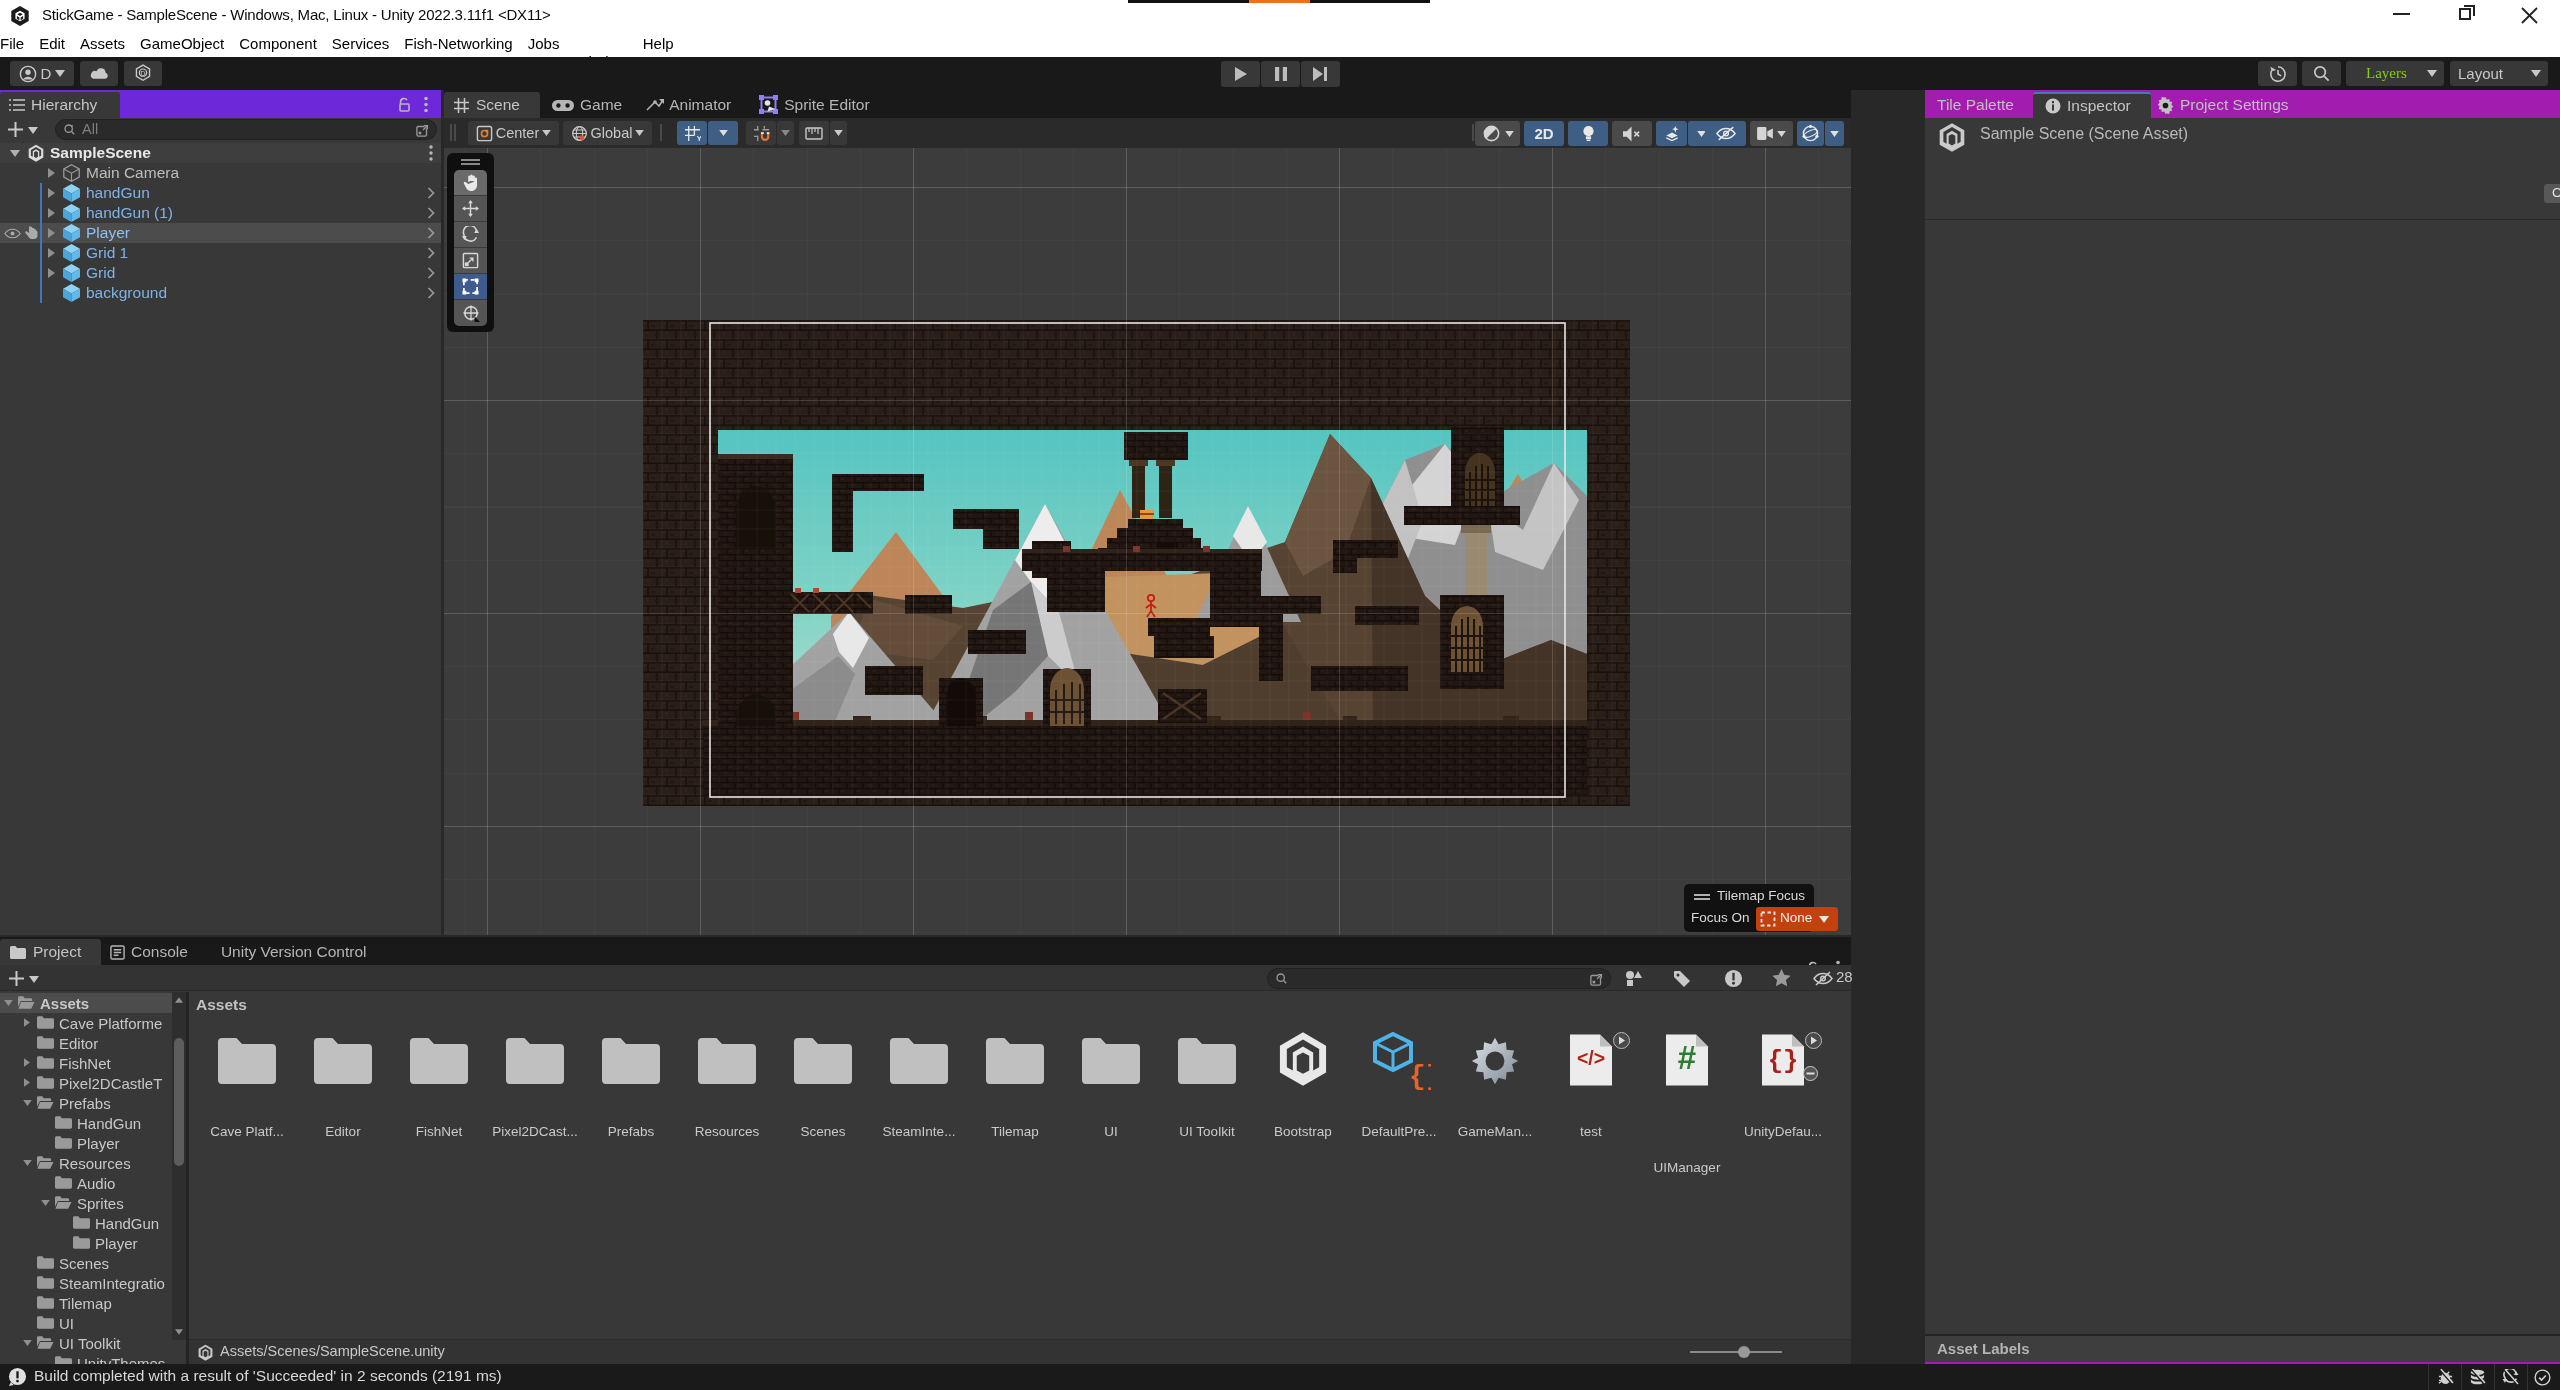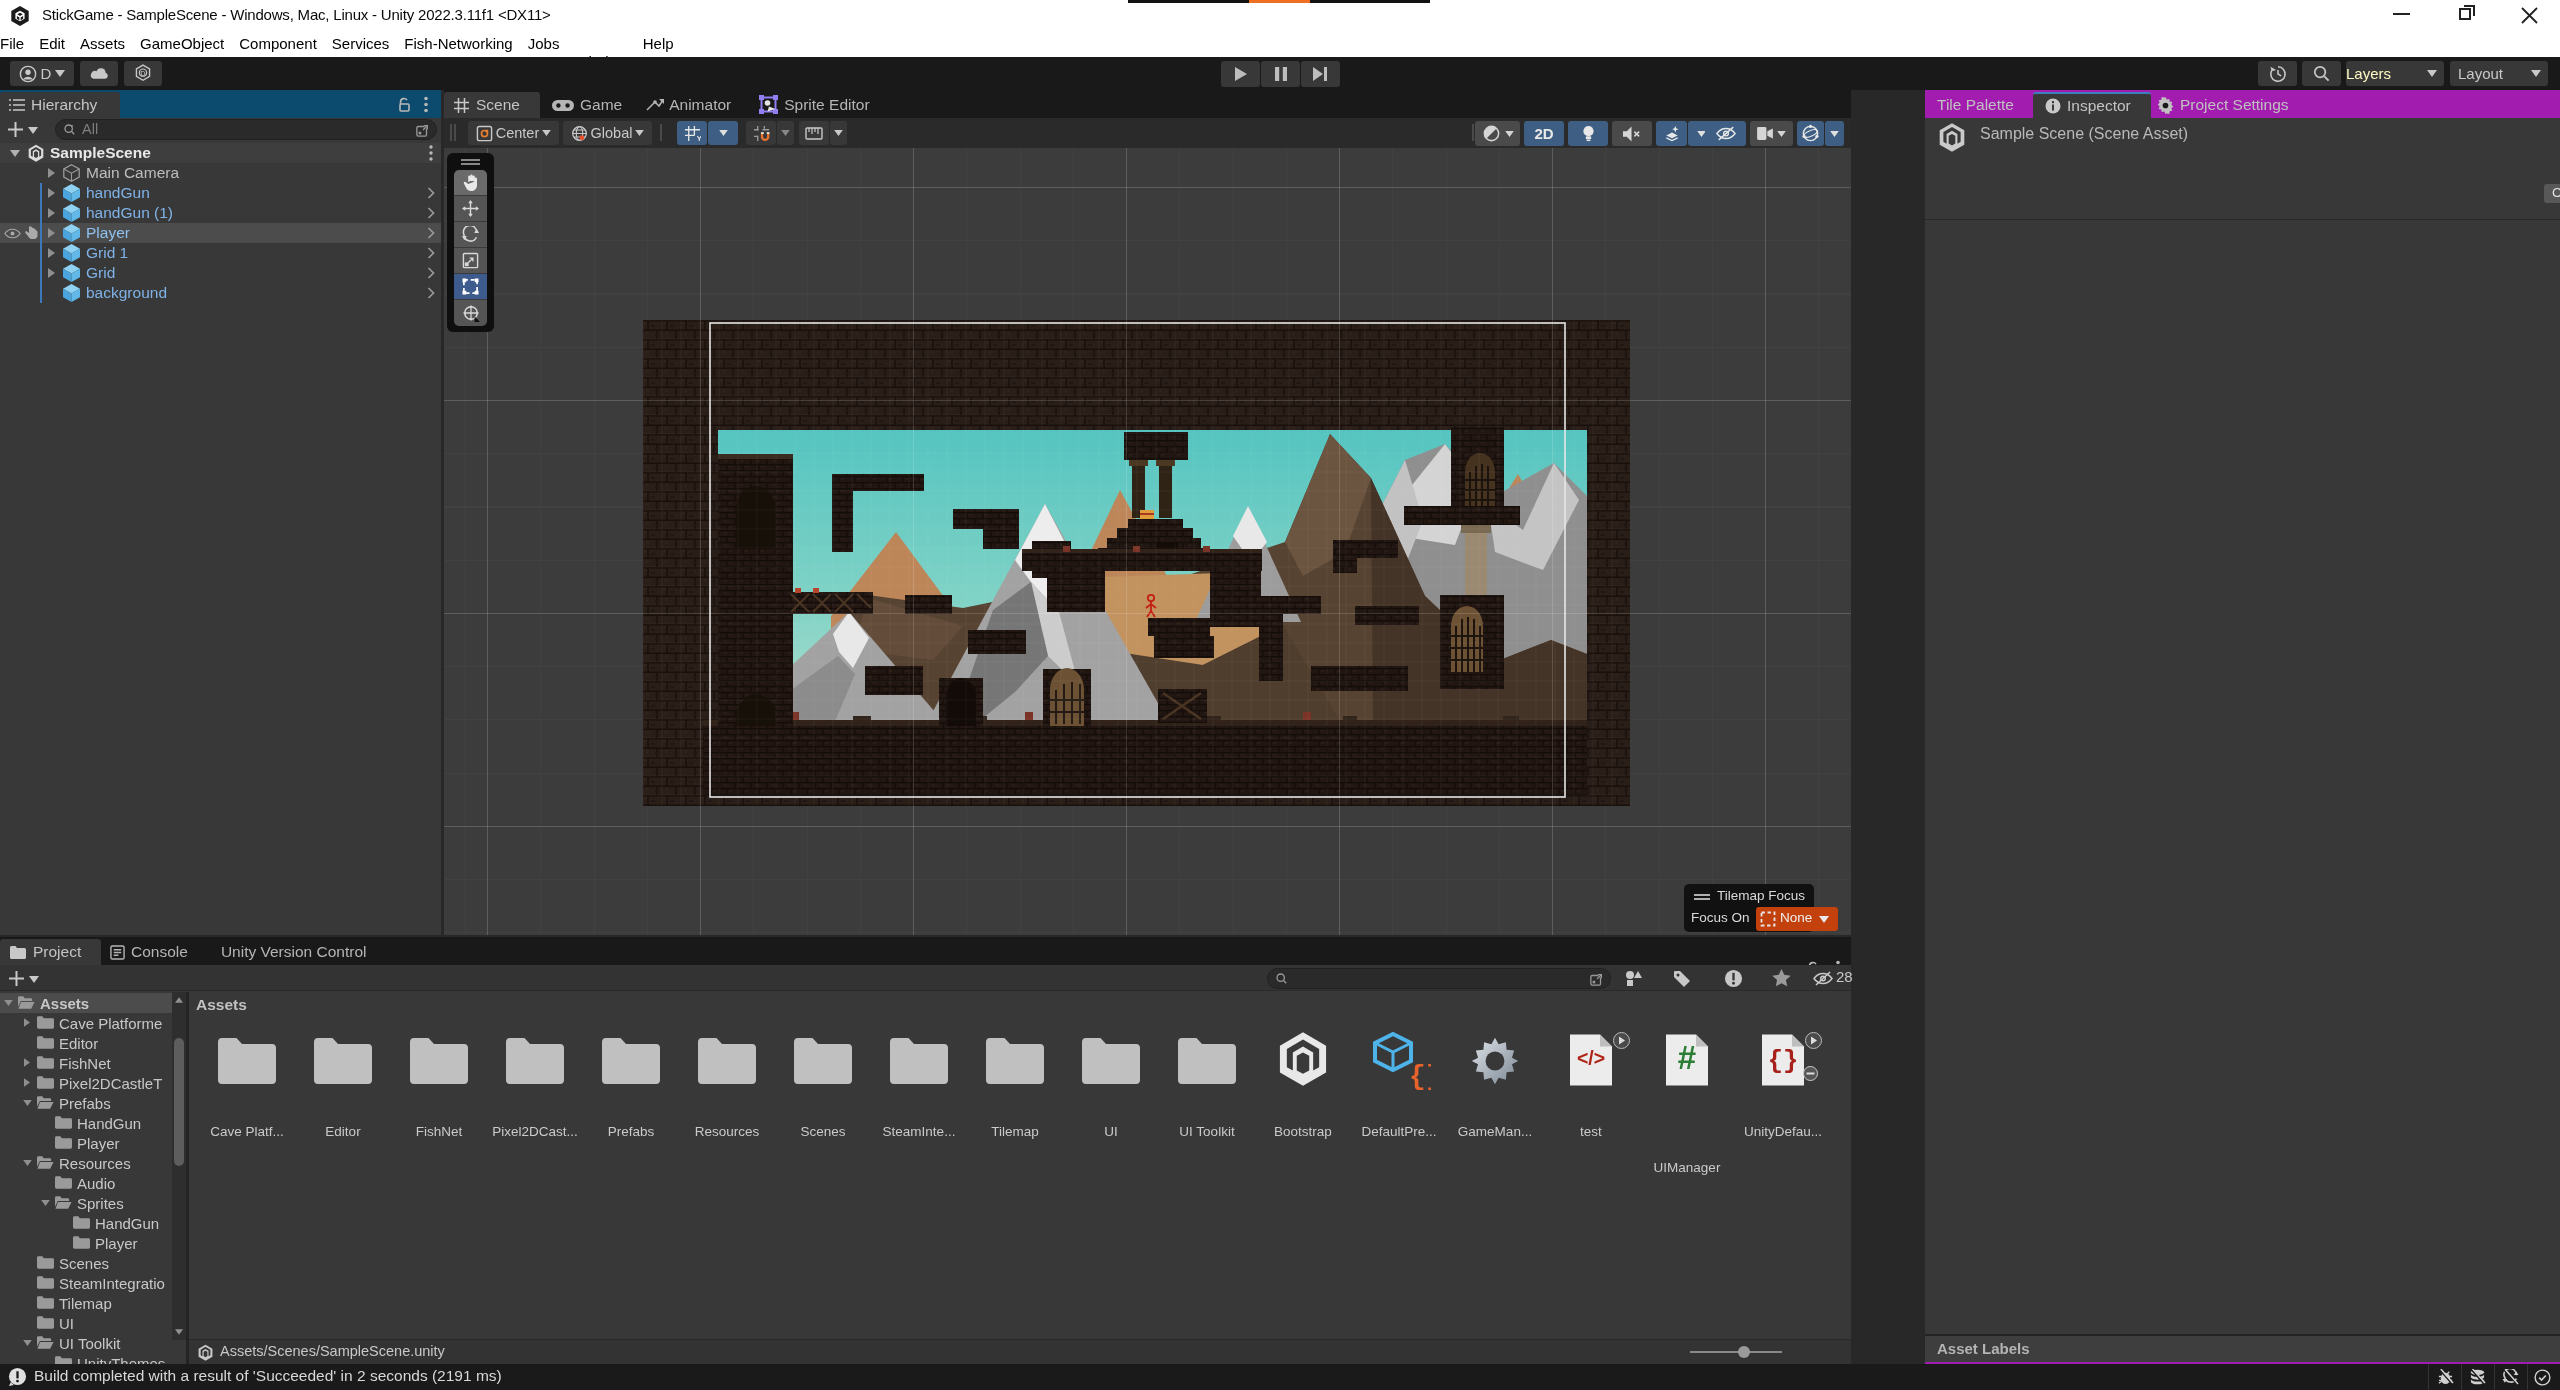--- a/index.html
+++ b/index.html
@@ -99,34 +99,34 @@
         <path fill="none" stroke="#c8c8c8" stroke-width="1.7" d="M10 5.5V10l3.5 2"></path>
       </svg>
   </div>
   <div class="btn" style="left:2302px;top:4px;width:39px;height:25px;">
     <svg width="17" height="17" viewBox="0 0 18 18">
         <circle cx="7.5" cy="7.5" r="5.6" fill="none" stroke="#c8c8c8" stroke-width="1.8"></circle>
         <path stroke="#c8c8c8" stroke-width="2" d="M12 12l4.5 4.5"></path>
       </svg>
   </div>
   <div class="btn" style="left:2346px;top:4px;width:98px;height:25px;justify-content:flex-start;">
-    <span style="font-size:15px;color:#fef9c3;margin-left:0;">Layers</span>
+    <span style="font-size:15px;color:#84cc16;margin-left:20px;font-family:Liberation Serif, serif;">Layers</span>
     <svg style="position:absolute;right:7px;" width="10" height="7" viewBox="0 0 10 7">
         <path fill="#c8c8c8" d="M0 0h10L5 7z"></path>
       </svg>
   </div>
   <div class="btn" style="left:2450px;top:4px;width:98px;height:25px;justify-content:flex-start;">
     <span style="font-size:15px;color:#c8c8c8;margin-left:8px;">Layout</span>
     <svg style="position:absolute;right:7px;" width="10" height="7" viewBox="0 0 10 7">
         <path fill="#c8c8c8" d="M0 0h10L5 7z"></path>
       </svg>
   </div>
 </div>
 
-<div class="abs" id="hierarchy" style="left:0;top:90px;width:441px;height:845px;background:#0c4a6e;">
+<div class="abs" id="hierarchy" style="left:0;top:90px;width:441px;height:845px;background:#6d28d9;">
   <div class="abs tab" style="left:0;width:120px;">
     <svg style="margin-left:9px" width="16" height="14" viewBox="0 0 16 14">
         <path stroke="#c8c8c8" stroke-width="1.6" d="M4 2h12M4 7h12M4 12h12"></path>
         <path stroke="#c8c8c8" stroke-width="1.6" d="M0 2h2M0 7h2M0 12h2"></path>
       </svg>
     <span style="margin-left:6px;">Hierarchy</span>
   </div>
   <svg class="abs" style="left:397px;top:7px" width="16" height="16" viewBox="0 0 16 16">
       <path fill="none" stroke="#b8b8b8" stroke-width="1.6" d="M3.5 7V5a3.5 3.5 0 016.5-1.8"></path>
       <rect x="3" y="7" width="9" height="7" rx="1" fill="none" stroke="#b8b8b8" stroke-width="1.6"></rect>

